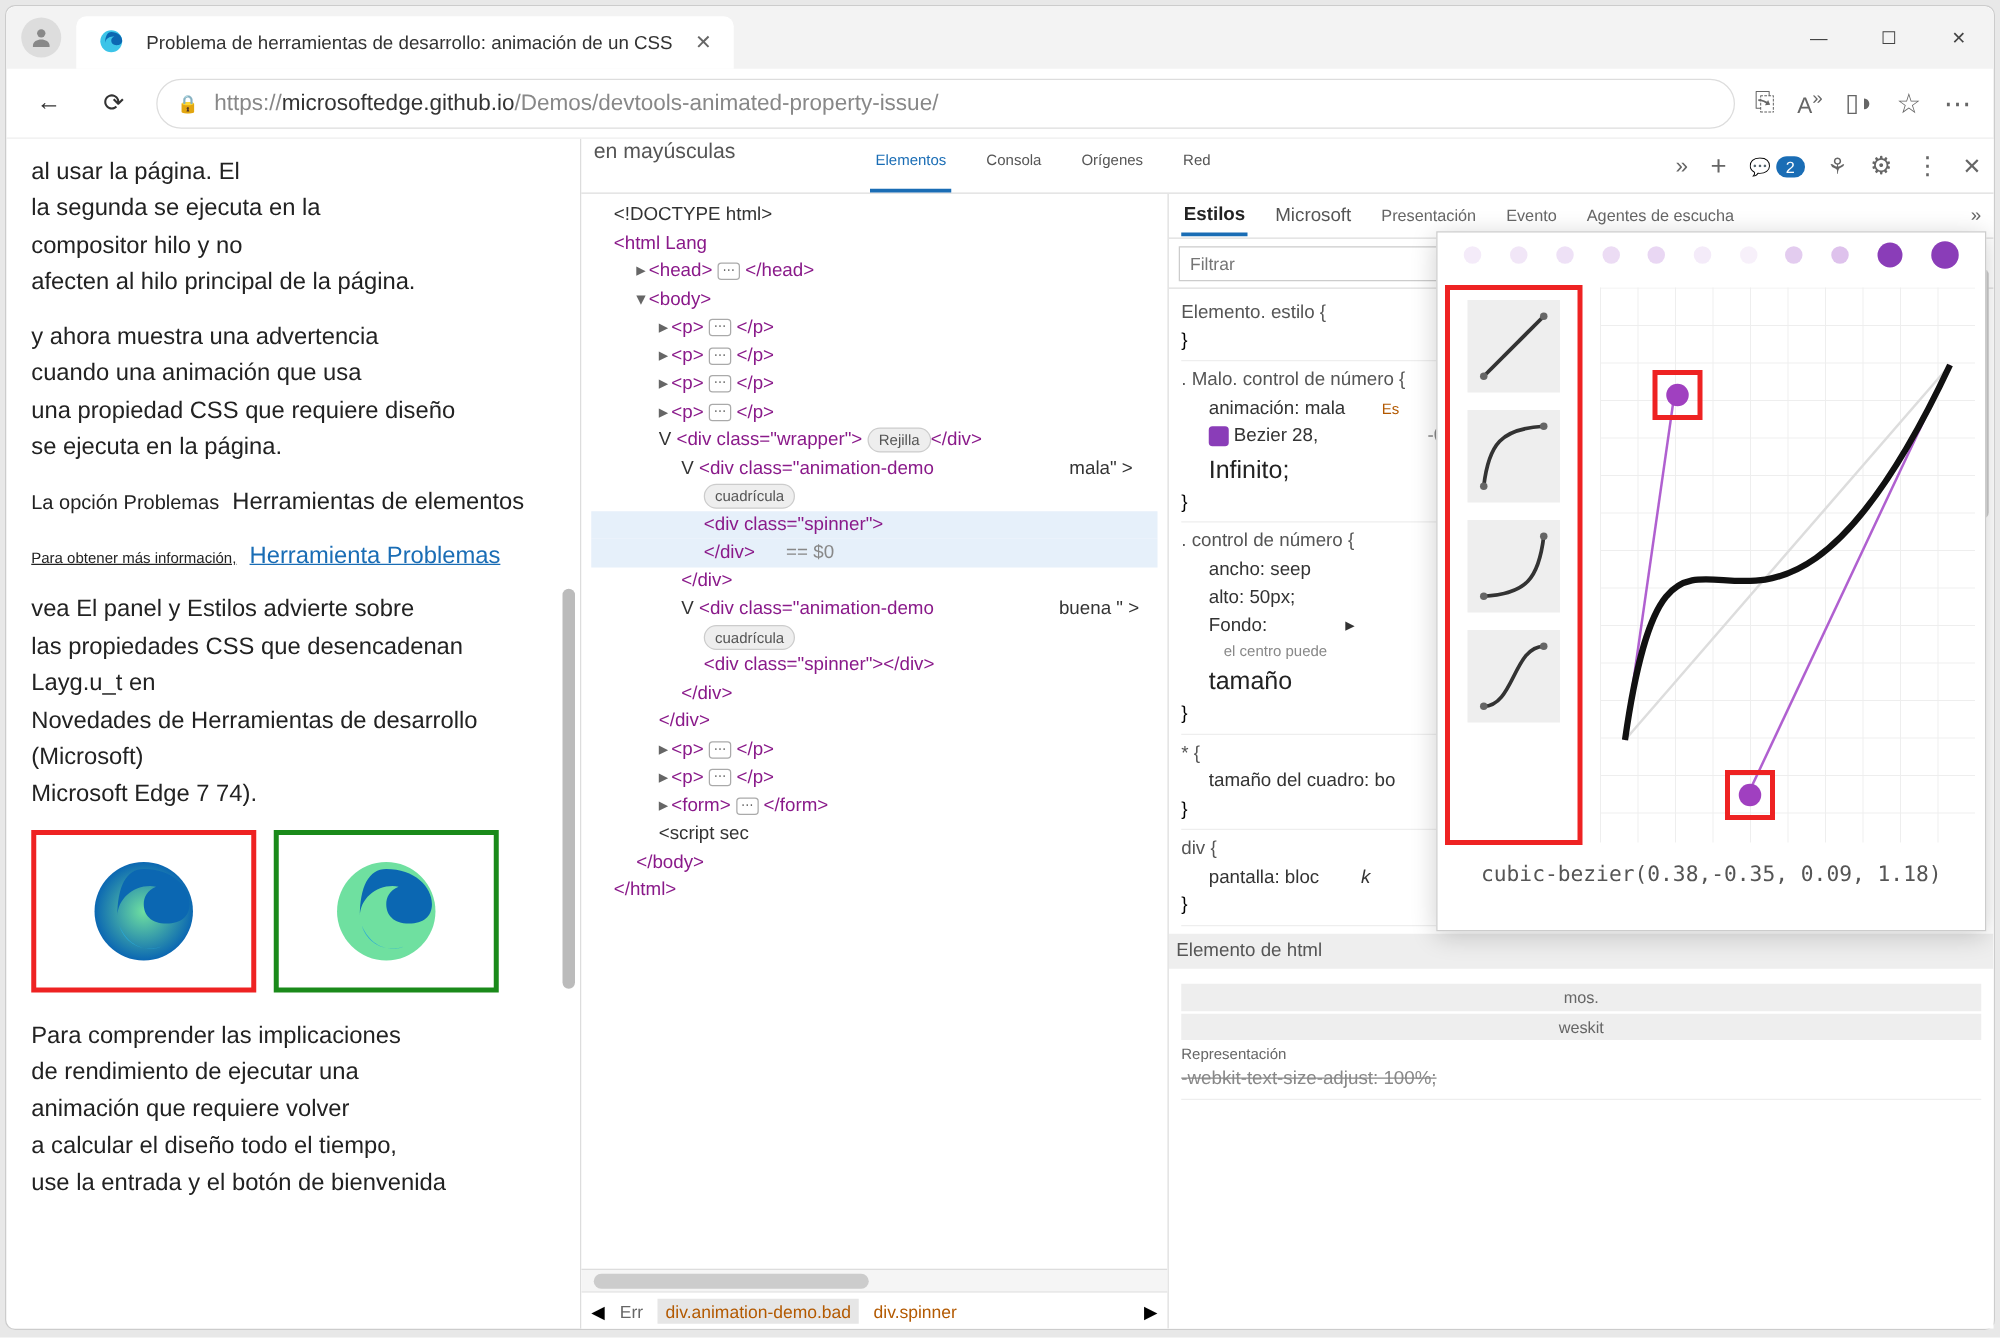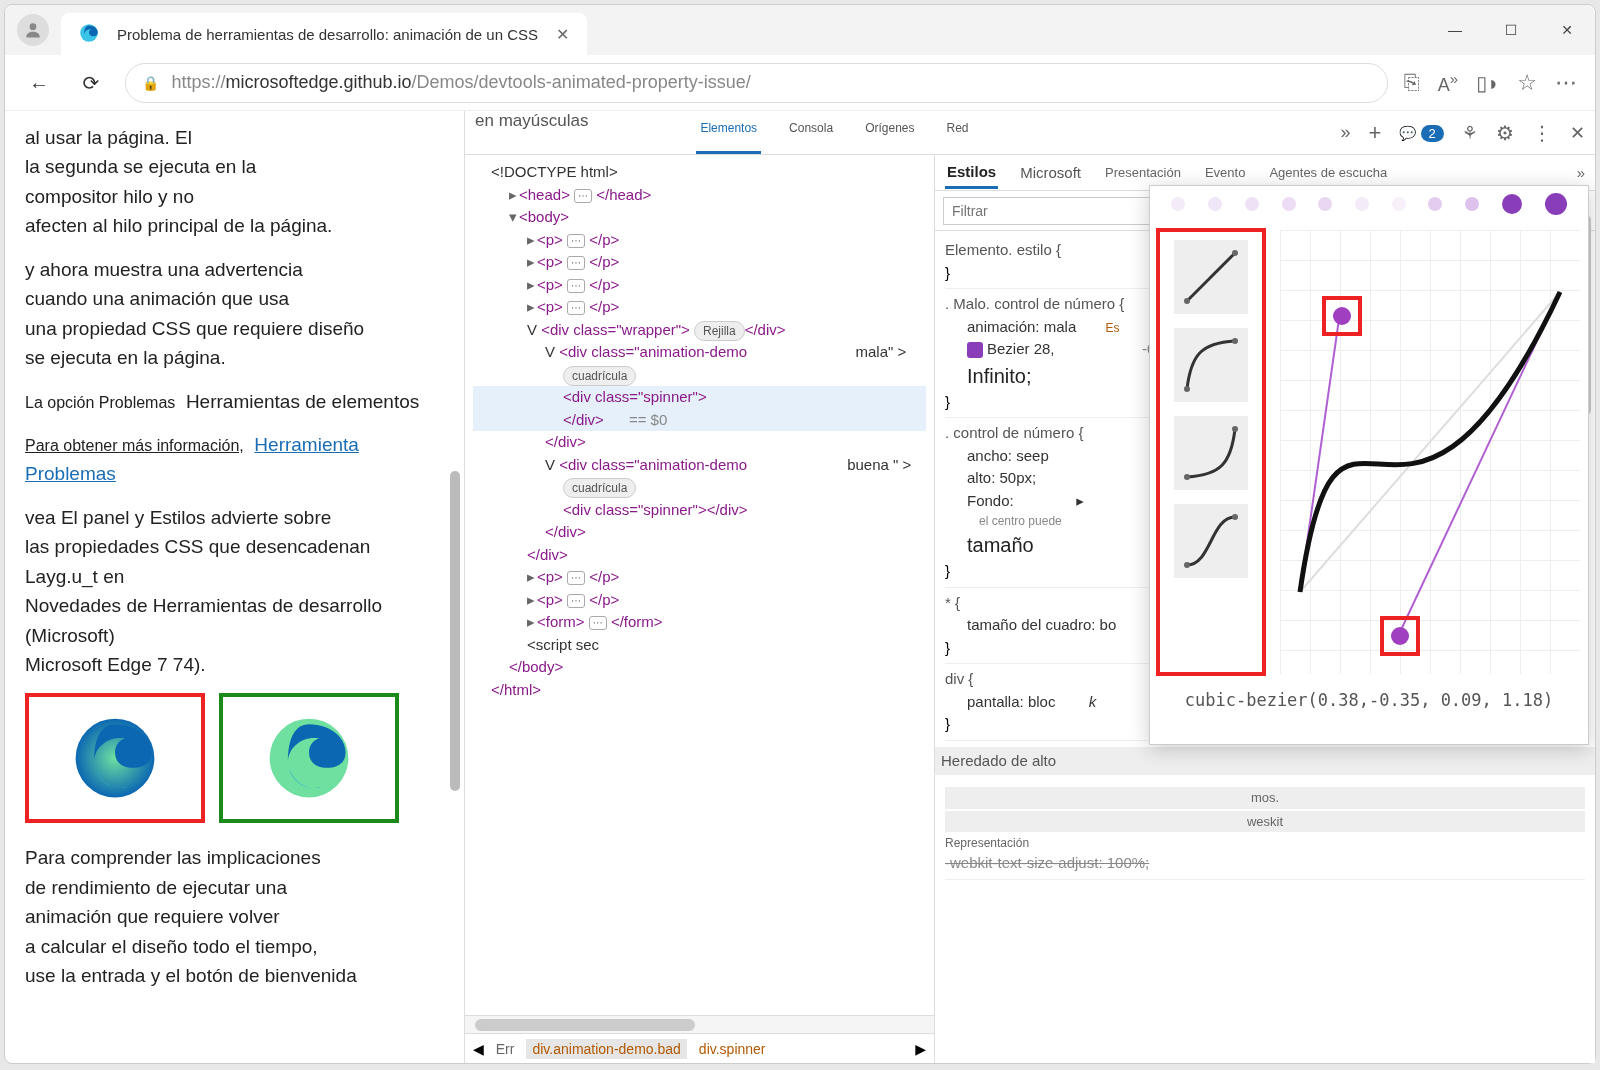--- a/index.html
+++ b/index.html
@@ -130,21 +130,21 @@
     <div class="page">
       <p style="white-space:pre-line">al usar la página. El
 la segunda se ejecuta en la
 compositor hilo y no
 afecten al hilo principal de la página.</p>
       <p style="white-space:pre-line">y ahora muestra una advertencia
 cuando una animación que usa
 una propiedad CSS que requiere diseño
 se ejecuta en la página.</p>
       <p><span style="font-size:16px">La opción Problemas</span> &nbsp;<span>Herramientas de elementos</span></p>
-      <p><span style="font-size:16px;text-decoration:underline">Para obtener más información,</span> &nbsp;<span class="link">Herramienta Problemas</span></p>
+      <p><span style="font-size:12px;text-decoration:underline">Para obtener más información,</span> &nbsp;<span class="link">Herramienta Problemas</span></p>
       <p style="white-space:pre-line">vea El panel y Estilos advierte sobre
 las propiedades CSS que desencadenan Layg.u_t en
 Novedades de Herramientas de desarrollo (Microsoft)
 Microsoft Edge 7 74).</p>
       <div class="logos">
         <div class="logo-box red">
             <svg class="edge-logo" viewBox="0 0 64 64">
               <defs>
                 <radialGradient id="g1">
                   <stop offset="0" stop-color="#6fe0a0"></stop>
@@ -190,20 +190,21 @@
           <span style="font-size:20px;color:#666">⚙</span>
           <span style="font-size:20px;color:#666">⋮</span>
           <span style="font-size:18px;color:#666">✕</span>
         </div>
       </div>
 
       <div class="dt-body">
         <div class="dom-panel">
           <div class="dom-tree">
             <div class="row i1"><span class="txt">&lt;!DOCTYPE html&gt;</span></div>
+            <div class="row i1"><span class="tag">&lt;html Lang</span></div>
             <div class="row i2"><span class="tri">▸</span><span class="tag">&lt;head&gt;</span> <span class="dots">⋯</span> <span class="tag">&lt;/head&gt;</span></div>
             <div class="row i2"><span class="tri">▾</span><span class="tag">&lt;body&gt;</span></div>
             <div class="row i3"><span class="tri">▸</span><span class="tag">&lt;p&gt;</span> <span class="dots">⋯</span> <span class="tag">&lt;/p&gt;</span></div>
             <div class="row i3"><span class="tri">▸</span><span class="tag">&lt;p&gt;</span> <span class="dots">⋯</span> <span class="tag">&lt;/p&gt;</span></div>
             <div class="row i3"><span class="tri">▸</span><span class="tag">&lt;p&gt;</span> <span class="dots">⋯</span> <span class="tag">&lt;/p&gt;</span></div>
             <div class="row i3"><span class="tri">▸</span><span class="tag">&lt;p&gt;</span> <span class="dots">⋯</span> <span class="tag">&lt;/p&gt;</span></div>
             <div class="row i3">V <span class="tag">&lt;div class="wrapper"&gt;</span> <span class="pill">Rejilla</span><span class="tag">&lt;/div&gt;</span></div>
             <div class="row i4">V <span class="tag">&lt;div class="animation-demo</span> &nbsp;&nbsp;&nbsp;&nbsp;&nbsp;&nbsp;&nbsp;&nbsp;&nbsp;&nbsp;&nbsp;&nbsp;&nbsp;&nbsp;&nbsp;&nbsp;&nbsp;&nbsp;&nbsp;&nbsp;&nbsp;&nbsp;&nbsp;&nbsp;&nbsp;<span>mala" &gt;</span></div>
             <div class="row i5"><span class="pill">cuadrícula</span></div>
             <div class="row i5 selrow"><span class="tag">&lt;div class="spinner"&gt;</span></div>
@@ -275,21 +276,21 @@
             <div class="rule">
               <div class="sel">*  {</div>
               <div class="prop">tamaño del cuadro: bo</div>
               <div>}</div>
             </div>
             <div class="rule">
               <div class="sel">div {</div>
               <div class="prop"><span>pantalla: bloc</span> &nbsp;&nbsp;&nbsp;&nbsp;&nbsp;&nbsp;&nbsp;<i>k</i></div>
               <div>}</div>
             </div>
-            <div class="inherited">Heredado de alto</div>
+            <div class="inherited">Elemento de html</div>
             <div class="rule">
               <div class="small-txt">mos.</div>
               <div class="small-txt">weskit</div>
               <div style="font-size:12px;color:#666">Representación</div>
               <div style="text-decoration:line-through;color:#888">-webkit-text-size-adjust: 100%;</div>
             </div>
           </div>
 
           <div class="bezier-popup">
             <div class="bez-dots">

